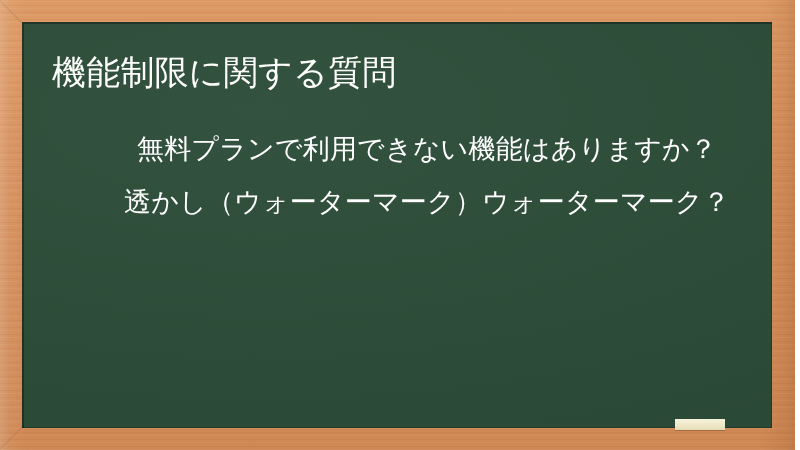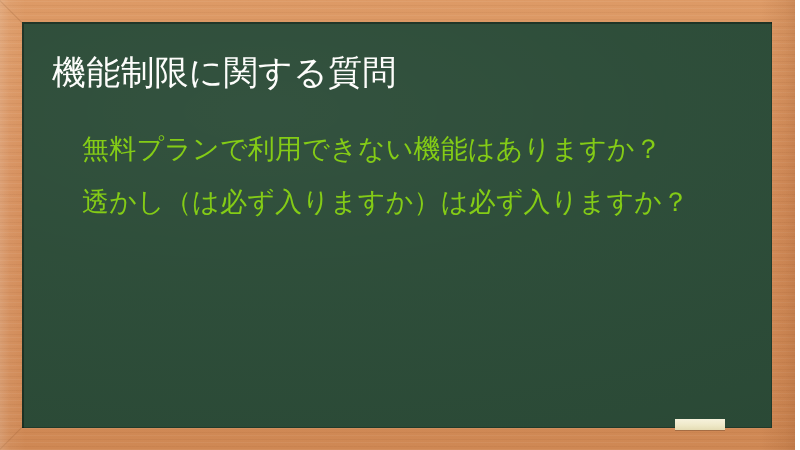--- a/index.html
+++ b/index.html
@@ -96,23 +96,24 @@
   }
   .qlist {
     position: absolute;
     left: 60px;
     top: 100px;
     width: 690px;
   }
   .qline {
     font-size: 27px;
     line-height: 53px;
-    color: #84cc16;
+    color: #ffffff;
     white-space: nowrap;
     letter-spacing: 0.2px;
+    text-align: center;
   }
 
   
   .chalk {
     position: absolute;
     left: 675px;
     top: 419px;
     width: 50px;
     height: 11px;
     background: linear-gradient(180deg, #f6f2dc 0%, #efe9c9 55%, #e4dcb4 100%);
@@ -132,19 +133,19 @@
     <div class="frame-hi"></div>
   </div>
 
   <div class="board">
     <div class="board-sheen"></div>
 
     <div class="title">機能制限に関する質問</div>
 
     <div class="qlist">
       <div class="qline">無料プランで利用できない機能はありますか？</div>
-      <div class="qline">透かし（は必ず入りますか）は必ず入りますか？</div>
+      <div class="qline">透かし（ウォーターマーク）ウォーターマーク？</div>
     </div>
   </div>
 
   <div class="chalk"></div>
 
 </div>
 
 </body></html>

